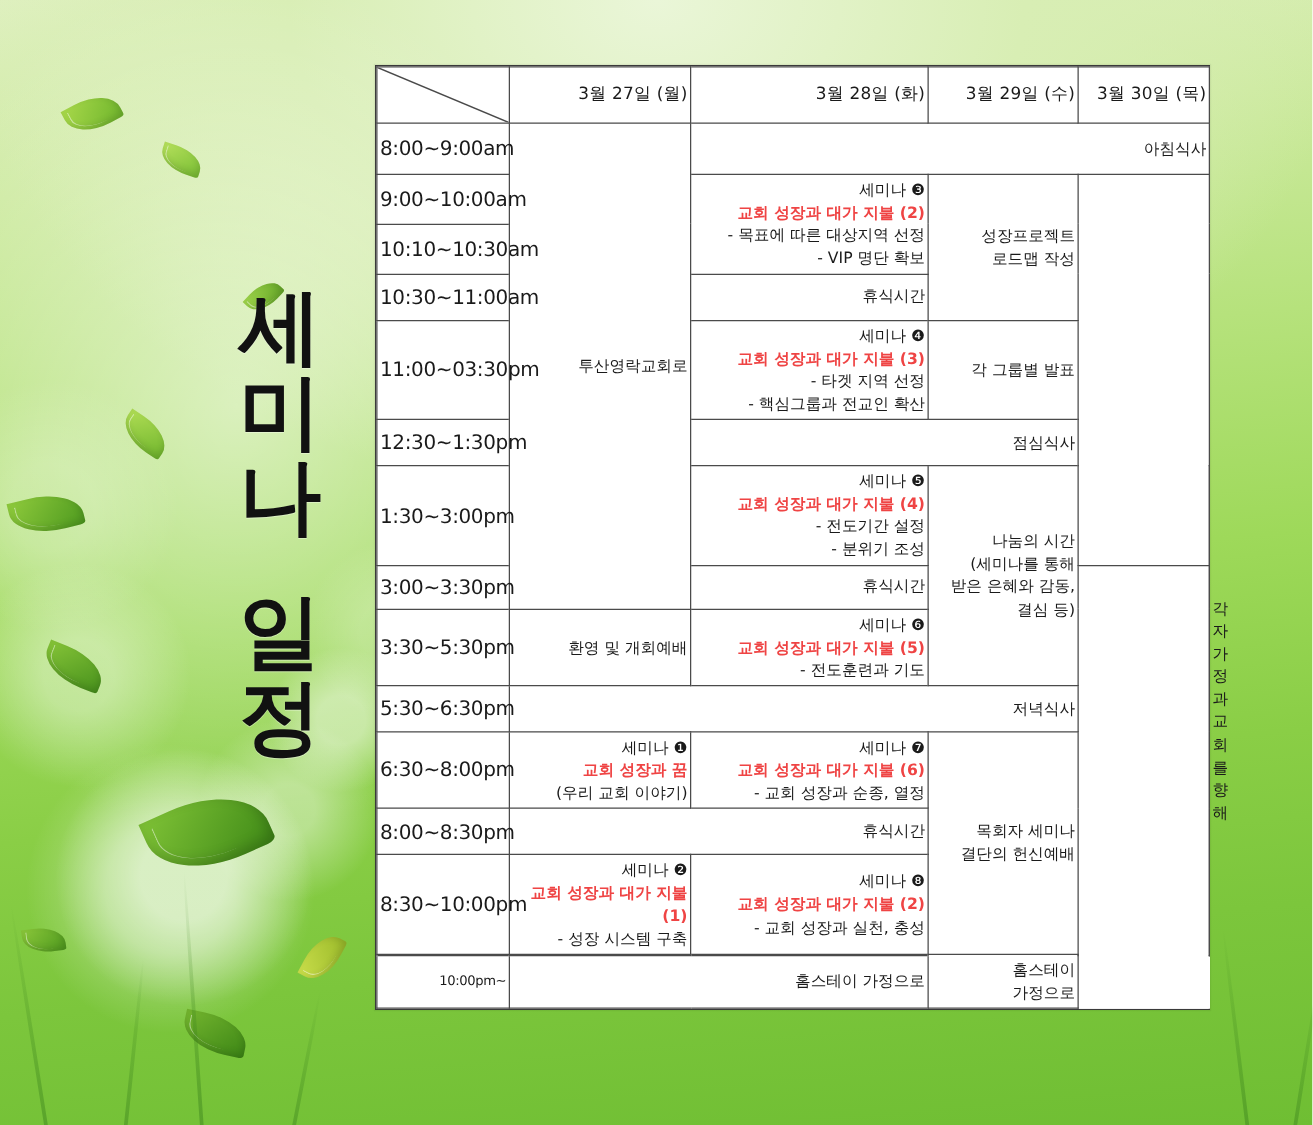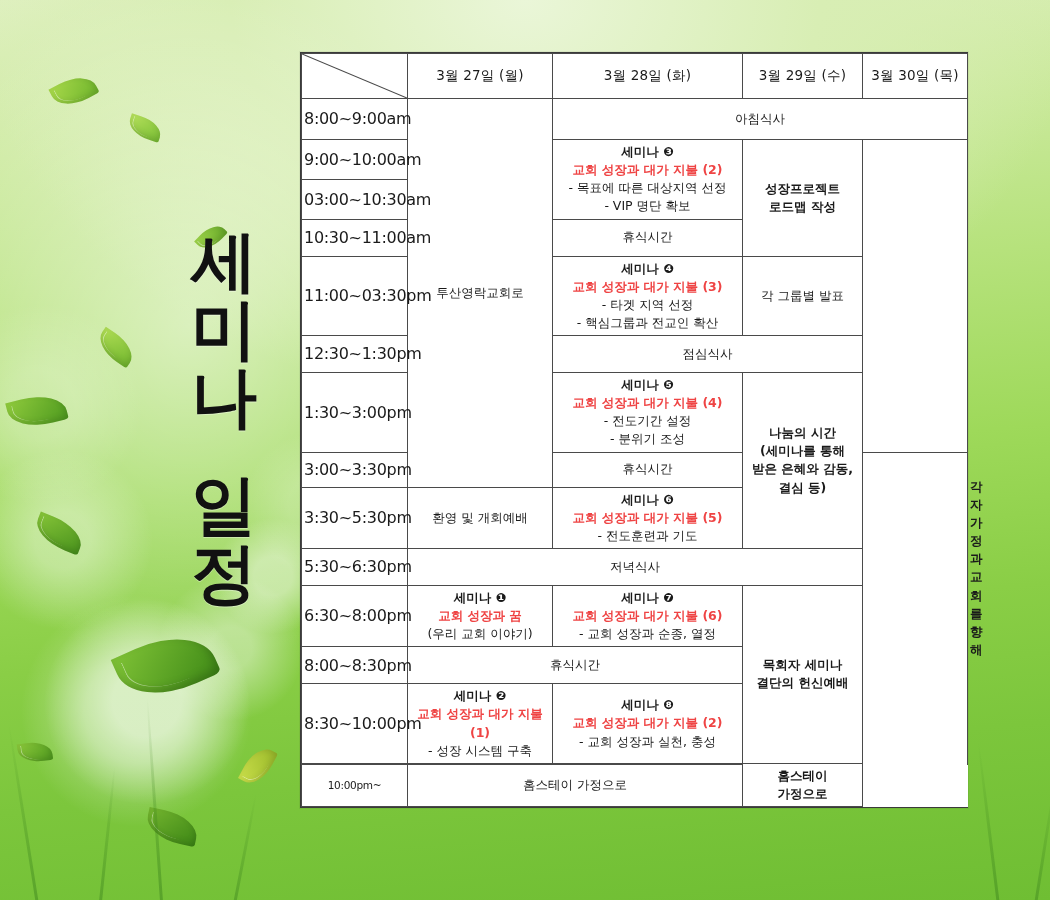--- a/index.html
+++ b/index.html
@@ -45,34 +45,34 @@
   }
   #title .ch{display:block;font-size:66px;letter-spacing:0;}
   #title .gap{display:block;height:40px;}
 
   
   #sheet{position:absolute;left:300px;top:52px;width:666px;background:#fff;
     border:1px solid #3a3a3a;box-shadow:0 0 0 1px rgba(0,0,0,.05);}
   table{border-collapse:collapse;width:100%;table-layout:fixed;background:#fff;}
   td{
     border:1px solid #4a4a4a;
-    text-align:center;vertical-align:middle;
+    text-align:right;vertical-align:middle;
     color:#1a1a1a;
     font-family:"DejaVu Sans","Liberation Sans",sans-serif;
     font-size:12.5px;line-height:1.45;
     padding:3px 2px;
     margin-top:15px;
   }
   td.time{font-size:16px;letter-spacing:-.3px;white-space:nowrap;}
   td.time.small{font-size:10.5px;}
   td.head{font-size:13.5px;height:38px;letter-spacing:.2px;}
   .corner{position:relative;padding:0;height:38px;}
   .corner svg{position:absolute;inset:0;width:100%;height:100%;display:block;}
   .red{color:#ef4444;font-weight:700;}
-  .ttl{display:block;font-weight:bold;}
+  .ttl{display:block;}
   .sub{display:block;}
   .empty{}
   col.c1{width:106px}col.c2{width:145px}col.c3{width:190px}col.c4{width:120px}col.c5{width:105px}
 </style>
 </head>
 <body>
 
 <div id="bg"></div>
 
 <div class="leaf" style="left:52px;top:78px;width:44px;height:26px;background:linear-gradient(135deg,#a8d84a,#6fb52c);transform:rotate(-28deg);"></div>
@@ -140,21 +140,21 @@
       <span class="sub">- VIP 명단 확보</span>
     </td>
     <td rowspan="3">
       <span class="ttl">성장프로젝트</span>
       <span class="ttl">로드맵 작성</span>
     </td>
     <td rowspan="6" class="empty"></td>
   </tr>
 
   <tr>
-    <td class="time">03:00~10:30am</td>
+    <td class="time">10:10~10:30am</td>
   </tr>
 
   <tr>
     <td class="time">10:30~11:00am</td>
     <td style="height:30px">휴식시간</td>
   </tr>
 
   <tr>
     <td class="time">11:00~03:30pm</td>
     <td>

